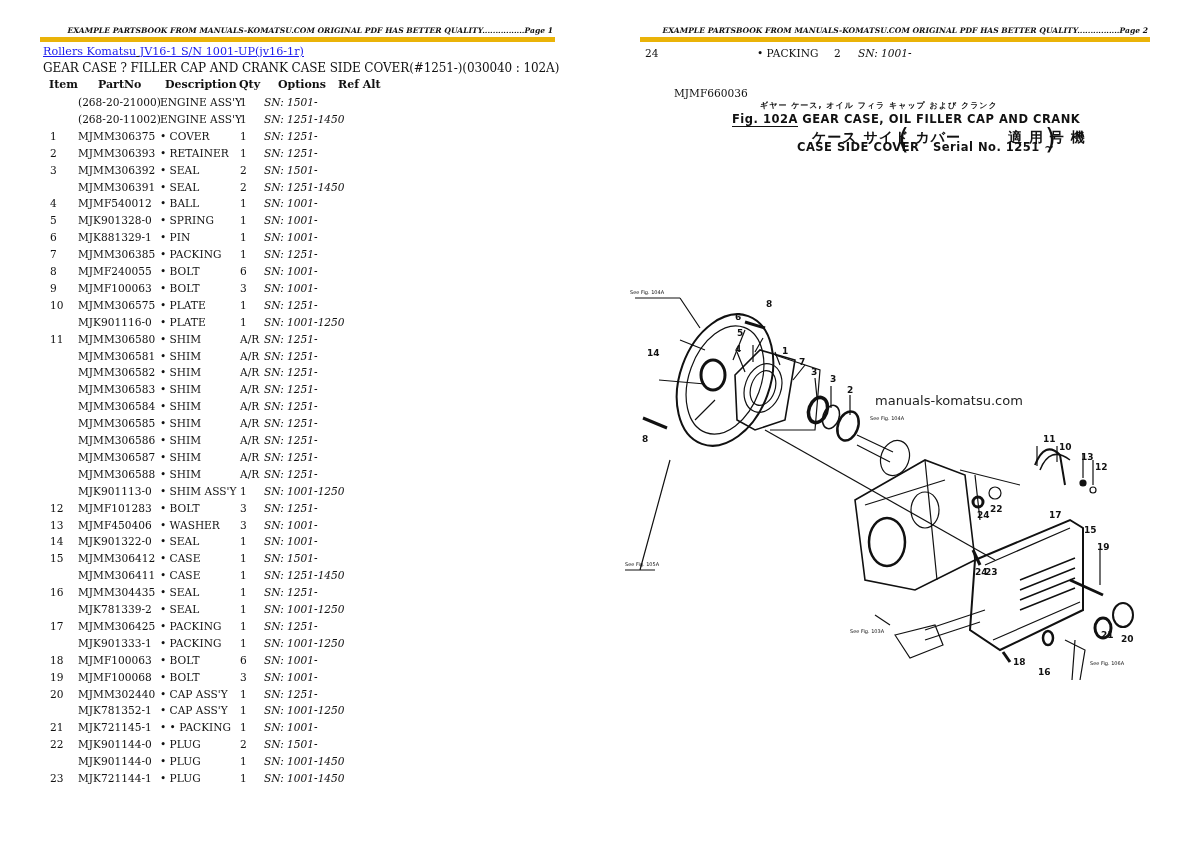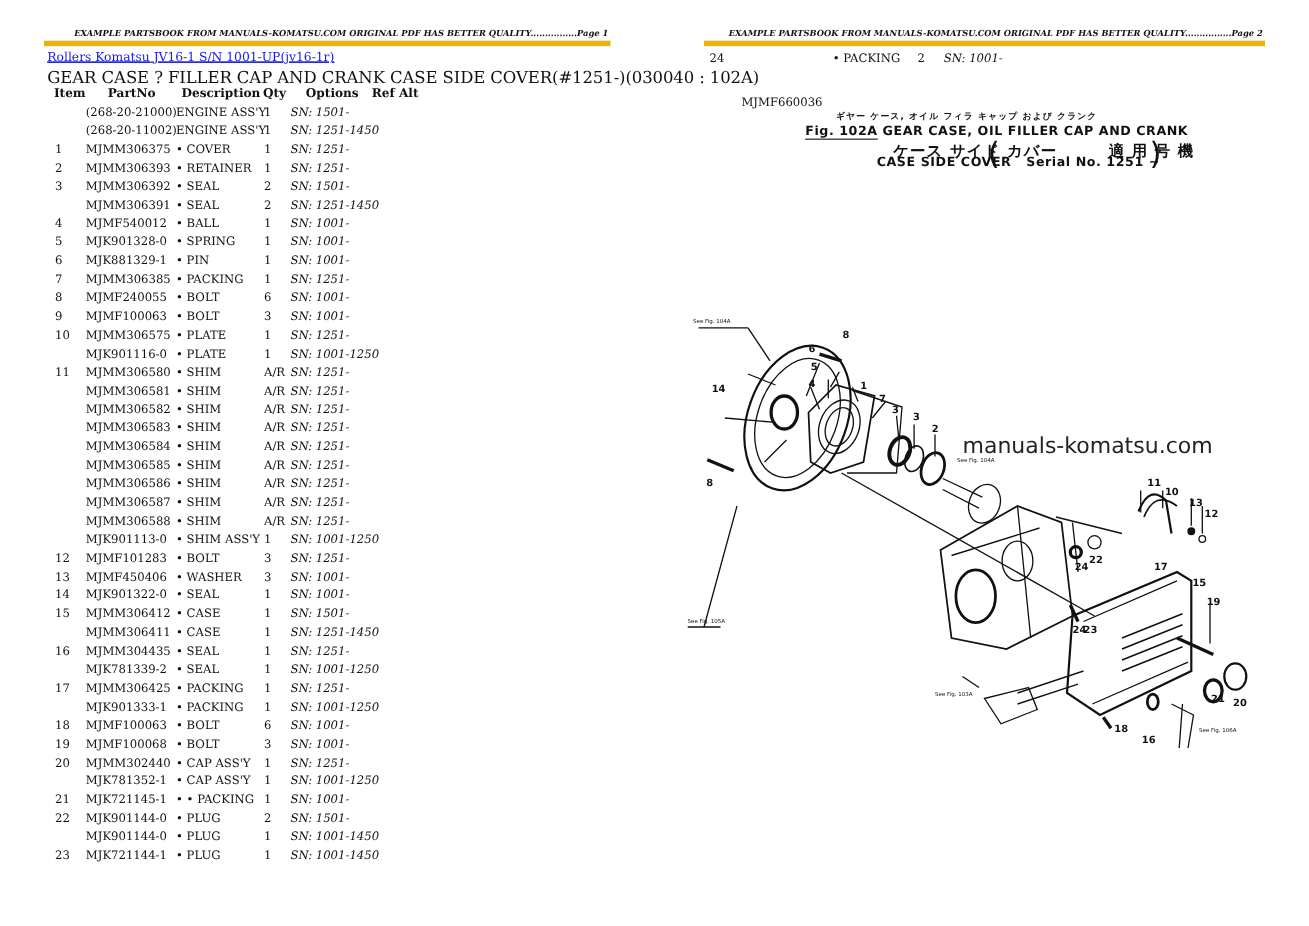--- a/index.html
+++ b/index.html
@@ -8,21 +8,21 @@
   .page { position: absolute; top: 0; height: 842px; }
   .page1 { left: 0; width: 595px; }
   .page2 { left: 595px; width: 595px; }
   .page-header { position: absolute; top: 26px; height: 11px; border-bottom: 5px solid #eab308;
                  font-family: "DejaVu Serif", serif; font-size: 7.6px; font-weight: bold; font-style: italic;
                  text-align: right; line-height: 10px; padding-right: 2px; white-space: nowrap; }
   .page1 .page-header { left: 40px; width: 513px; }
   .page2 .page-header { left: 45px; width: 508px; }
   .breadcrumb { position: absolute; left: 43px; top: 45px; font-size: 11.2px; white-space: nowrap; text-decoration: underline; }
   .breadcrumb a { color: #1a1aee; text-decoration: underline; }
-  .section-title { position: absolute; left: 43px; top: 61px; font-size: 15px; white-space: nowrap; letter-spacing: -0.1px; }
+  .section-title { position: absolute; left: 43px; top: 61px; font-size: 12px; white-space: nowrap; letter-spacing: -0.1px; }
   .hdr { position: absolute; top: 78px; font-size: 11px; font-weight: bold; white-space: nowrap; }
   .row { position: absolute; left: 0; height: 17px; font-size: 10.6px; white-space: nowrap; }
   .row span { position: absolute; top: 0; }
   .c-item { left: 50px; }
   .c-part { left: 78px; }
   .c-desc { left: 160px; }
   .c-qty  { left: 240px; }
   .c-opt  { left: 264px; font-style: italic; }
   .p2 .c-item { left: 50px; }
   .p2 .c-part { left: 79px; margin-top: 40px; }
@@ -31,21 +31,21 @@
   .p2 .c-opt  { left: 263px; }
   .fig-title { position: absolute; left: 100px; top: 97px; width: 460px; height: 60px;
                font-family: "DejaVu Sans", sans-serif; font-weight: bold; color: #111; }
   .fig-title .jp1 { position: absolute; left: 65px; top: 3px; font-size: 8px; letter-spacing: 1px; }
   .fig-title .l1 { position: absolute; left: 0; top: 15px; font-size: 11.5px; letter-spacing: 0.5px; }
   .fig-title .l1 .fig-num { border-bottom: 1px solid #111; margin-left: 37px; }
   .fig-title .jp2 { position: absolute; left: 117px; top: 32px; font-size: 14px; letter-spacing: 1px; }
   .fig-title .l2 { position: absolute; left: 102px; top: 43px; font-size: 11.5px; letter-spacing: 0.5px; }
   .fig-title .paren { position: absolute; font-size: 28px; font-weight: normal; top: 26px; }
   .watermark { position: absolute; left: 280px; top: 393px; font-family: "DejaVu Sans", sans-serif;
-               font-size: 20px; color: #222; }
+               font-size: 13px; color: #222; }
   .diagram { position: absolute; left: 30px; top: 280px; width: 530px; height: 410px; }
 </style>
 </head>
 <body>
 
 <div class="page page1">
   <div class="page-header">EXAMPLE PARTSBOOK FROM MANUALS-KOMATSU.COM ORIGINAL PDF HAS BETTER QUALITY................Page 1</div>
   <div class="breadcrumb">
     <a href="#">Rollers Komatsu</a>
     <a href="#">JV16-1 S/N 1001-UP(jv16-1r)</a>

